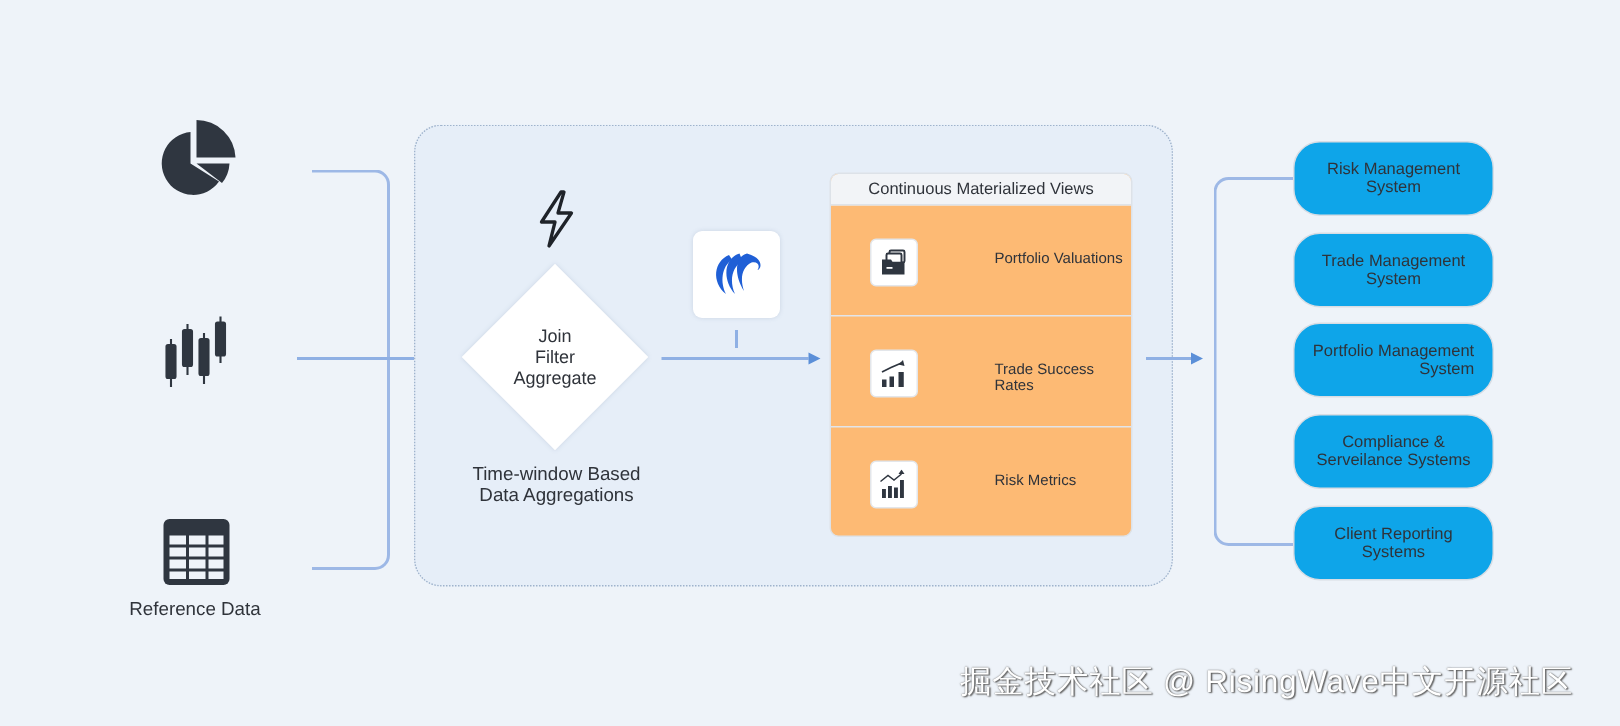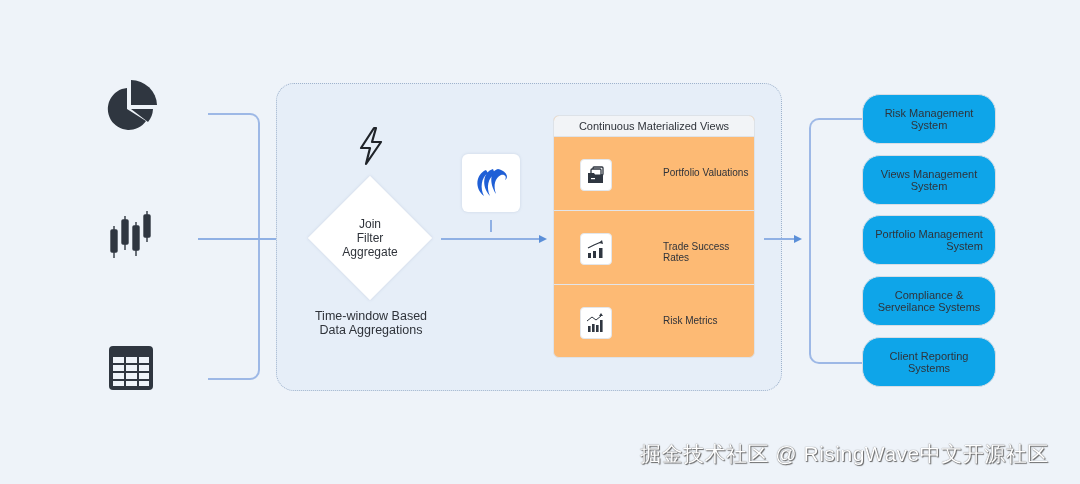--- a/index.html
+++ b/index.html
@@ -71,20 +71,21 @@
         <rect x="18" y="20" width="11" height="6"></rect>
         <rect x="31" y="20" width="10" height="6"></rect>
       <rect x="5" y="28" width="11" height="6"></rect>
         <rect x="18" y="28" width="11" height="6"></rect>
         <rect x="31" y="28" width="10" height="6"></rect>
       <rect x="5" y="36" width="11" height="5"></rect>
         <rect x="18" y="36" width="11" height="5"></rect>
         <rect x="31" y="36" width="10" height="5"></rect>
     </g>
   </svg>
+  <div class="abs src-label" style="left:0;top:59px">Reference Data</div>
 </div>
 
 <div class="conn" style="left:208px;top:113px;width:50px;height:263px;border-width:2px 2px 2px 0;border-radius:0 10px 10px 0;border-color:#9db8e6;"></div>
 <div class="hline" style="left:198px;top:238px;width:96px;"></div>
 <div class="arrowhead" style="left:294px;top:235px;"></div>
 
 <div class="panel"></div>
 
 <svg class="abs" style="left:357px;top:126px" width="28" height="40" viewBox="0 0 28 40">
   <path d="M17 2 L4 22 L13 22 L9 38 L24 16 L15 16 L19 2 Z" fill="none" stroke="#1f2329" stroke-width="2.2" stroke-linejoin="round"></path>
@@ -157,21 +158,21 @@
 <div class="conn" style="left:809px;top:118px;width:52px;height:242px;border-width:2px 0 2px 2px;border-radius:10px 0 0 10px;"></div>
 
 <div class="sink" style="top:94px;">
   <div>
       <div>Risk Management</div>
       <div>System</div>
     </div>
 </div>
 <div class="sink" style="top:155px;">
   <div>
-      <div>Views Management</div>
+      <div>Trade Management</div>
       <div>System</div>
     </div>
 </div>
 <div class="sink" style="top:215px;text-align:right;">
   <div>
       <div>Portfolio Management</div>
       <div>System</div>
     </div>
 </div>
 <div class="sink" style="top:276px;">

